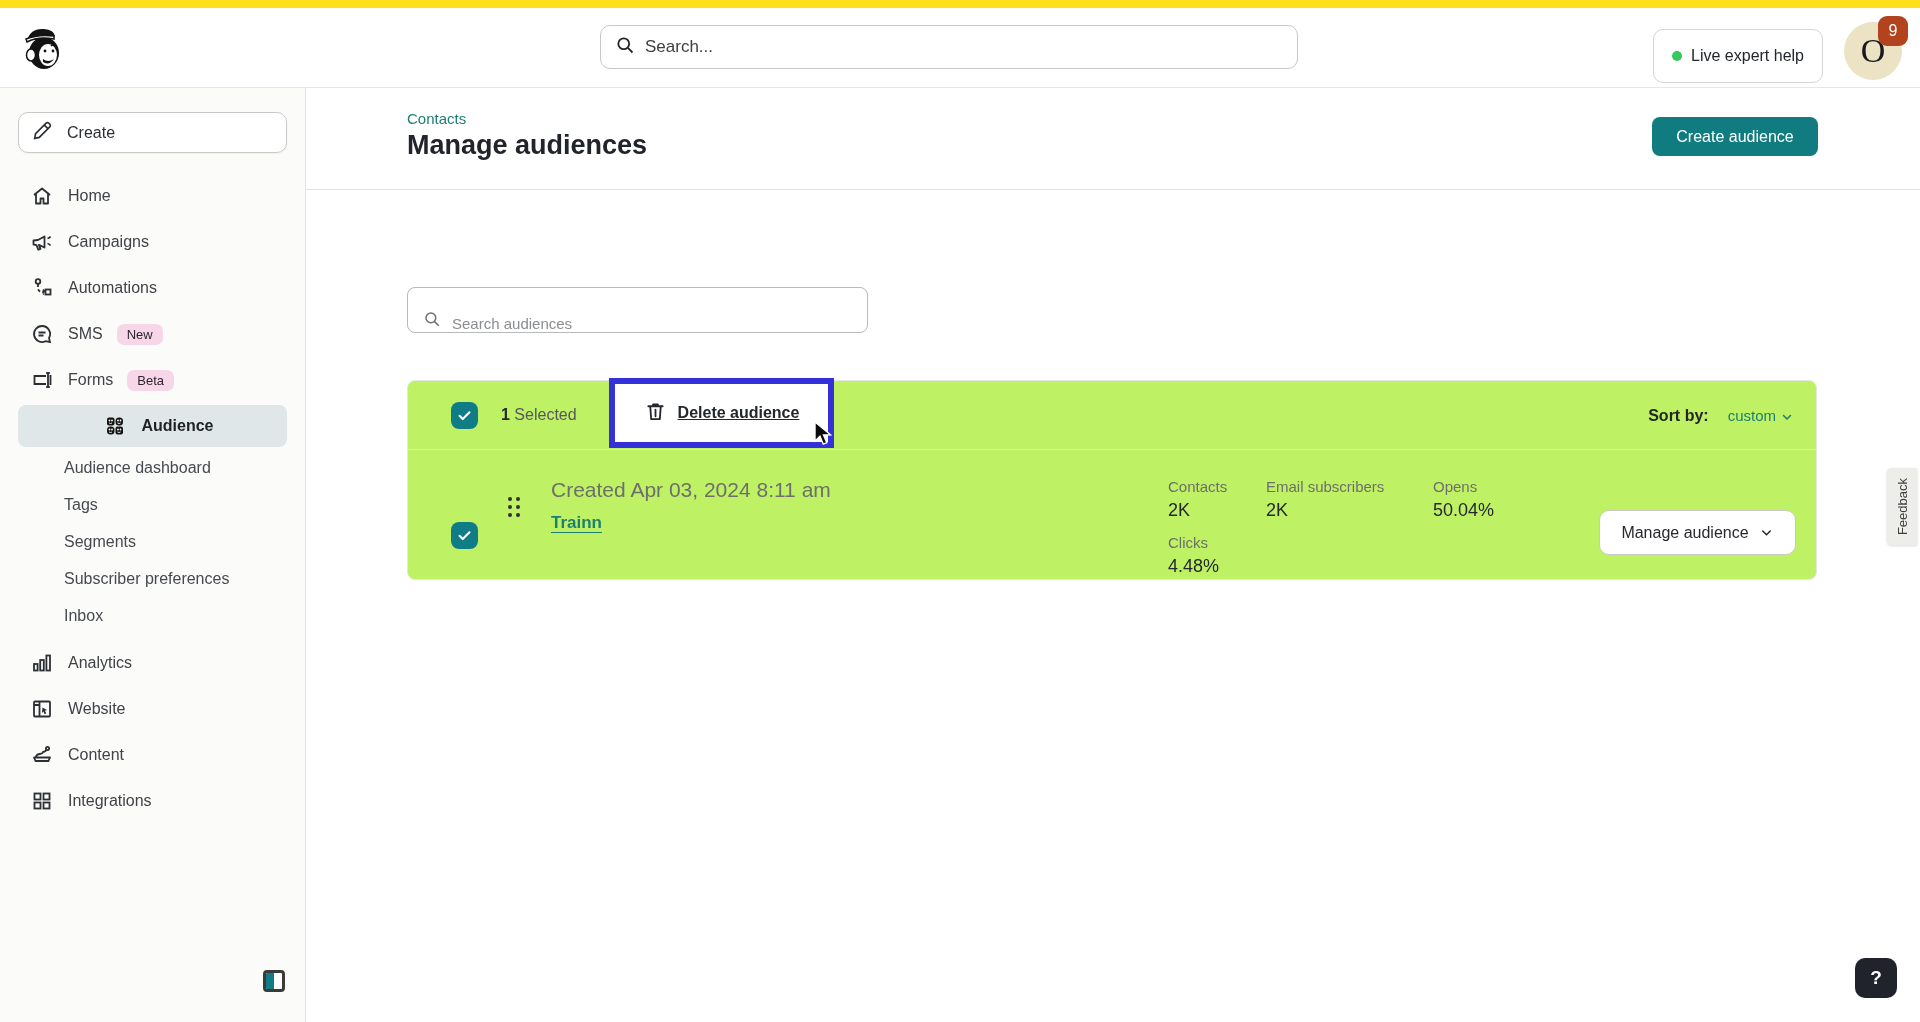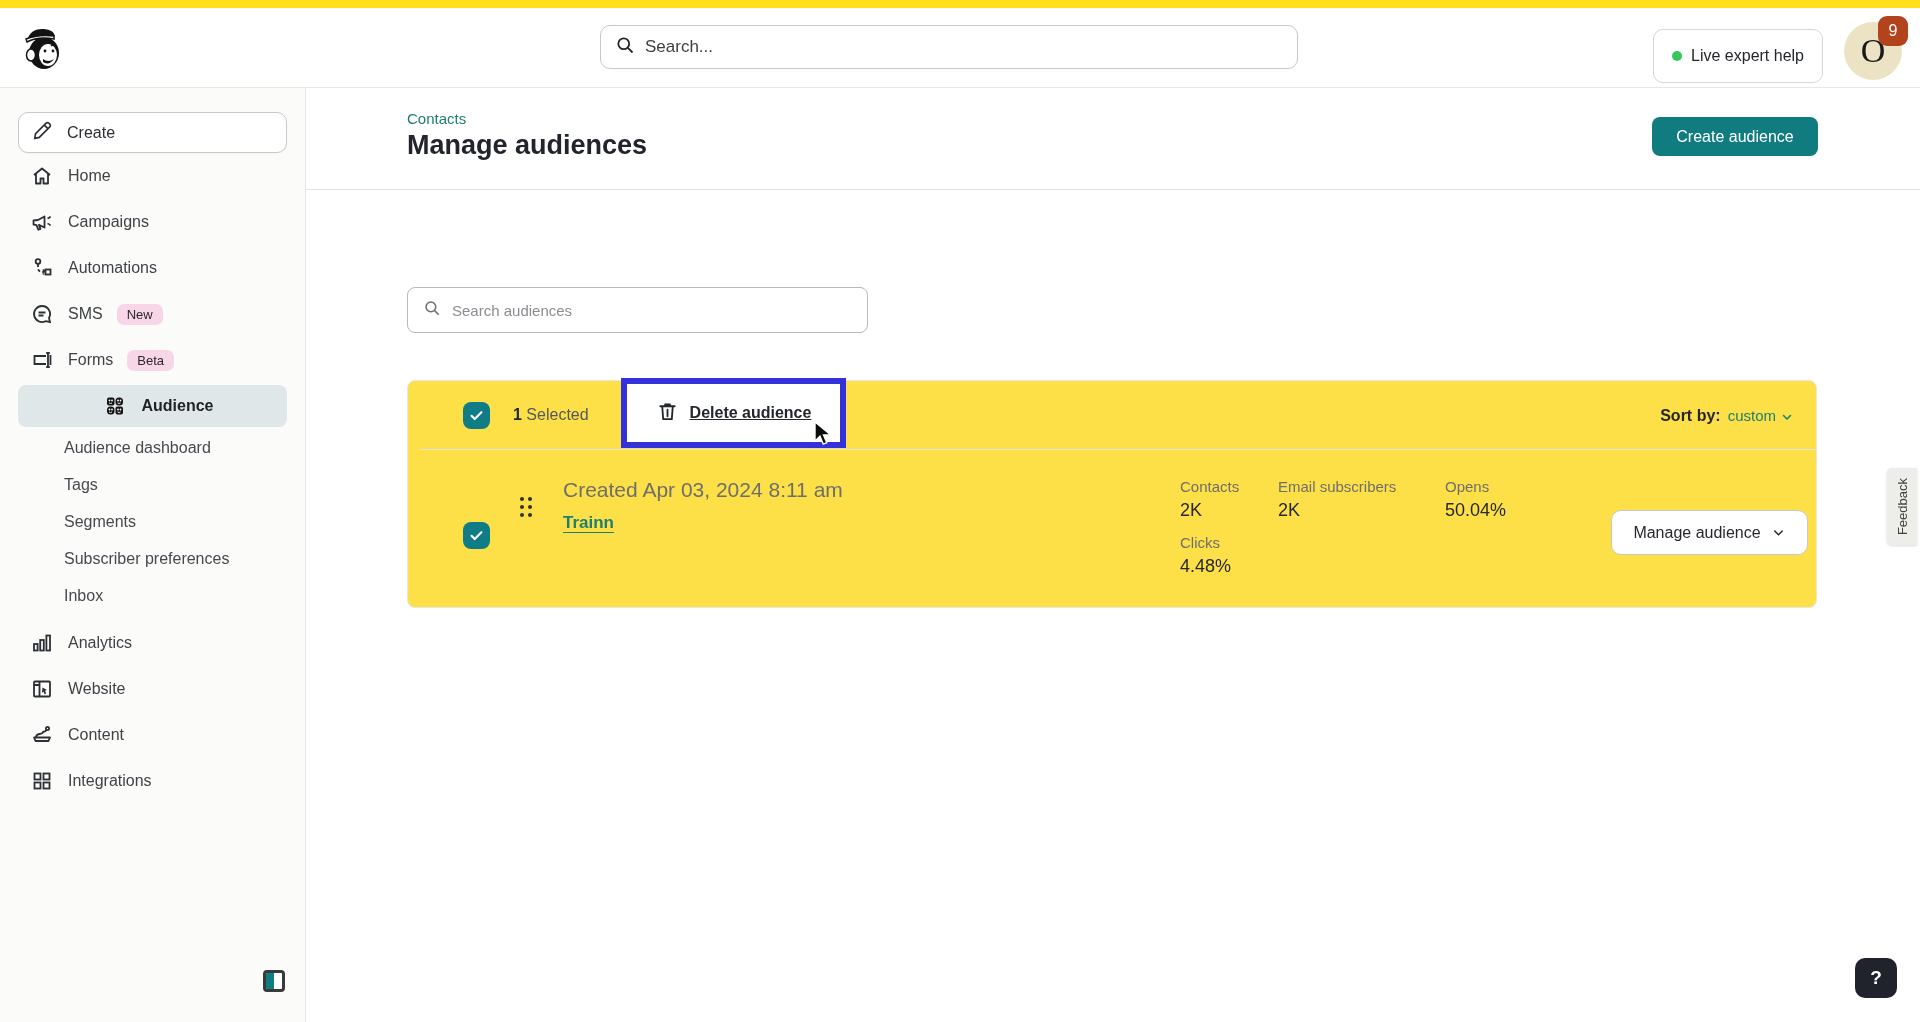--- a/index.html
+++ b/index.html
@@ -24,21 +24,21 @@
   .avatar { width:58px; height:58px; border-radius:50%; background:#ece3c4;
     display:flex; align-items:center; justify-content:center;
     font-family:"Liberation Serif","DejaVu Serif",serif; font-size:34px; color:#19191c; }
   .notif-badge { position:absolute; top:-6px; right:-6px; min-width:30px; height:30px;
     background:#b2431d; color:#fff; border-radius:9px; font-size:16px;
     display:flex; align-items:center; justify-content:center; }
 
   
   .app { display:flex; height:934px; }
   .sidebar { position:relative; width:306px; background:#fbfbf9; border-right:1px solid #e4e4e2; padding-top:24px; }
-  .create-btn { margin:0 18px 0 18px; height:41px; background:#fff; border:1px solid #c9c9c7;
+  .create-btn { margin:0 18px 20px 18px; height:41px; background:#fff; border:1px solid #c9c9c7;
     border-radius:10px; display:flex; align-items:center; gap:14px; padding-left:12px;
     font-size:16px; color:#2b2e33; cursor:pointer; box-shadow:0 1px 2px rgba(0,0,0,.04); }
   .nav-item { margin:0 18px; height:46px; border-radius:8px; padding-left:12px;
     display:flex; align-items:center; gap:14px; font-size:16px; color:#3f4247; cursor:pointer; }
   .nav-item .ic { width:24px; height:24px; flex:0 0 24px; color:#2c2f34; }
   .nav-item.selected { background:#e0e7e8; font-weight:bold; color:#1e2126; height:42px; margin-top:2px; margin-bottom:2px;justify-content:center; }
   .nav-badge { background:#f7d7e7; color:#2c2530; font-size:13px; padding:3px 10px; border-radius:7px; }
   .sub-item { margin:0 18px; height:37px; padding-left:46px; display:flex; align-items:center;
     font-size:16px; color:#46494f; cursor:pointer; }
   .collapse-toggle { position:absolute; left:263px; bottom:30px; width:22px; height:22px;
@@ -49,43 +49,43 @@
   .main { position:relative; flex:1; background:#fff; }
   .page-header { height:102px; border-bottom:1px solid #e2e2e0; position:relative; }
   .breadcrumb { position:absolute; left:101px; top:22px; font-size:15px; color:#1d7e72; cursor:pointer; }
   .page-title { position:absolute; left:101px; top:42px; font-size:27px; font-weight:bold; color:#21242a; }
   .create-audience-btn { position:absolute; right:102px; top:29px; width:166px; height:39px;
     background:#117c80; color:#fff; font-size:16px; border:none; border-radius:8px; cursor:pointer;
     font-family:inherit; }
 
   .audience-search { position:absolute; left:101px; top:199px; width:461px; height:46px;
     border:1px solid #b9b9b7; border-radius:8px; background:#fff;
-    display:flex; align-items:center; gap:11px; padding:0 15px; }
+    display:flex; align-items:flex-end; gap:11px; padding:0 15px; }
   .audience-search input { border:none; outline:none; width:100%; font-size:15px;
     font-family:inherit; background:transparent; color:#23262b; }
   .audience-search input::placeholder { color:#8a8d91; }
 
   
-  .card { position:absolute; left:101px; top:292px; width:1410px; height:228px;
-    background:#fde047; border:1px solid #e7e7e5; border-radius:8px;padding-left:12px; }
+  .card { position:absolute; left:101px; top:292px; width:1410px; height:200px;
+    background:#bef264; border:1px solid #e7e7e5; border-radius:8px; }
   .card-toolbar { position:relative; height:69px; border-bottom:1px solid #e3e3e1;
     display:flex; align-items:center; }
   .checkbox { width:27px; height:27px; border-radius:8px; background:#0f7c86;
     display:flex; align-items:center; justify-content:center; cursor:pointer; flex:0 0 27px; }
   .toolbar-check { margin-left:43px; }
   .selected-count { margin-left:23px; font-size:16px; }
   .selected-count b { color:#26292e; }
   .selected-count span { color:#55585e; }
   .delete-box { position:absolute; left:201px; top:-3px; width:225px; height:70px;
     border:6px solid #3431d8; background:#fff; display:flex; align-items:center;
     justify-content:center; gap:11px; cursor:pointer;text-decoration:underline; }
   .delete-box .label { font-size:16px; font-weight:bold; color:#23262b; }
   .sort-group { position:absolute; right:22px; top:0; height:69px; display:flex; align-items:center; gap:7px; }
   .sort-label { font-size:16px; font-weight:bold; color:#23262b; }
-  .sort-value { font-size:15px; color:#1d7e72; cursor:pointer; display:flex; align-items:flex-end; gap:4px; }
+  .sort-value { font-size:15px; color:#1d7e72; cursor:pointer; display:flex; align-items:flex-end; gap:4px;margin-left:12px; }
 
   .card-row { position:relative; height:158px; }
   .row-check { position:absolute; left:43px; top:72px; }
   .drag-handle { position:absolute; left:100px; top:47px; display:grid;
     grid-template-columns:4px 4px; grid-auto-rows:4px; gap:4px; cursor:grab; }
   .drag-handle i { background:#2e3136; border-radius:50%; }
   .row-created { position:absolute; left:143px; top:28px; font-size:21px; color:#6e6e6c; }
   .row-name { position:absolute; left:143px; top:63px; font-size:17px; font-weight:bold;
     color:#1d7e72; text-decoration:underline; text-underline-offset:4px; cursor:pointer; }
   .stats { position:absolute; left:760px; top:28px; display:grid;

